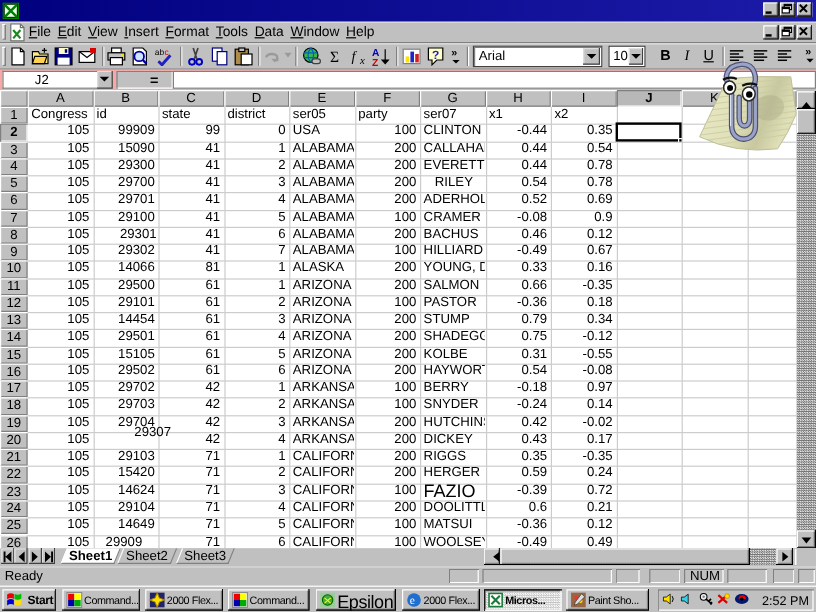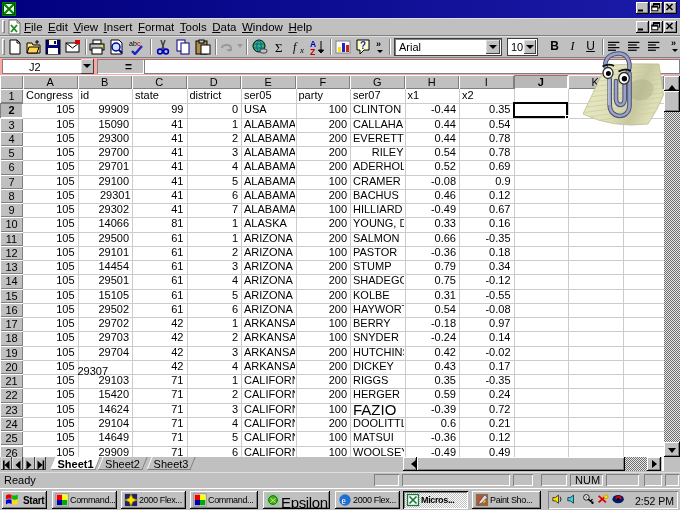--- a/index.html
+++ b/index.html
@@ -356,21 +356,21 @@
     <div class="abs" style="left:295.5px;top:56.78px;width:53.5px;height:13.26px;font-size:11px;line-height:13.26px;text-align:right;padding-right:2px;overflow:hidden;white-space:nowrap">200</div>
     <div class="abs" style="left:350px;top:56.78px;width:53.5px;height:13.26px;font-size:11px;line-height:13.26px;text-align:left;padding-left:3px;overflow:hidden;white-space:nowrap">EVERETT</div>
     <div class="abs" style="left:404.5px;top:56.78px;width:53.5px;height:13.26px;font-size:11px;line-height:13.26px;text-align:right;padding-right:2px;overflow:hidden;white-space:nowrap">0.44</div>
     <div class="abs" style="left:459px;top:56.78px;width:53.5px;height:13.26px;font-size:11px;line-height:13.26px;text-align:right;padding-right:2px;overflow:hidden;white-space:nowrap">0.78</div>
     <div class="abs" style="left:23px;top:71.04px;width:53.5px;height:13.26px;font-size:11px;line-height:13.26px;text-align:right;padding-right:2px;overflow:hidden;white-space:nowrap">105</div>
     <div class="abs" style="left:77.5px;top:71.04px;width:53.5px;height:13.26px;font-size:11px;line-height:13.26px;text-align:right;padding-right:2px;overflow:hidden;white-space:nowrap">29700</div>
     <div class="abs" style="left:132px;top:71.04px;width:53.5px;height:13.26px;font-size:11px;line-height:13.26px;text-align:right;padding-right:2px;overflow:hidden;white-space:nowrap">41</div>
     <div class="abs" style="left:186.5px;top:71.04px;width:53.5px;height:13.26px;font-size:11px;line-height:13.26px;text-align:right;padding-right:2px;overflow:hidden;white-space:nowrap">3</div>
     <div class="abs" style="left:241px;top:71.04px;width:53.5px;height:13.26px;font-size:11px;line-height:13.26px;text-align:left;padding-left:3px;overflow:hidden;white-space:nowrap">ALABAMA</div>
     <div class="abs" style="left:295.5px;top:71.04px;width:53.5px;height:13.26px;font-size:11px;line-height:13.26px;text-align:right;padding-right:2px;overflow:hidden;white-space:nowrap">200</div>
-    <div class="abs" style="left:350px;top:71.04px;width:53.5px;height:13.26px;font-size:11px;line-height:13.26px;text-align:right;padding-left:3px;overflow:hidden;white-space:nowrap">RILEY</div>
+    <div class="abs" style="left:350px;top:71.04px;width:53.5px;height:13.26px;font-size:11px;line-height:13.26px;text-align:center;padding-left:3px;overflow:hidden;white-space:nowrap">RILEY</div>
     <div class="abs" style="left:404.5px;top:71.04px;width:53.5px;height:13.26px;font-size:11px;line-height:13.26px;text-align:right;padding-right:2px;overflow:hidden;white-space:nowrap">0.54</div>
     <div class="abs" style="left:459px;top:71.04px;width:53.5px;height:13.26px;font-size:11px;line-height:13.26px;text-align:right;padding-right:2px;overflow:hidden;white-space:nowrap">0.78</div>
     <div class="abs" style="left:23px;top:85.3px;width:53.5px;height:13.26px;font-size:11px;line-height:13.26px;text-align:right;padding-right:2px;overflow:hidden;white-space:nowrap">105</div>
     <div class="abs" style="left:77.5px;top:85.3px;width:53.5px;height:13.26px;font-size:11px;line-height:13.26px;text-align:right;padding-right:2px;overflow:hidden;white-space:nowrap">29701</div>
     <div class="abs" style="left:132px;top:85.3px;width:53.5px;height:13.26px;font-size:11px;line-height:13.26px;text-align:right;padding-right:2px;overflow:hidden;white-space:nowrap">41</div>
     <div class="abs" style="left:186.5px;top:85.3px;width:53.5px;height:13.26px;font-size:11px;line-height:13.26px;text-align:right;padding-right:2px;overflow:hidden;white-space:nowrap">4</div>
     <div class="abs" style="left:241px;top:85.3px;width:53.5px;height:13.26px;font-size:11px;line-height:13.26px;text-align:left;padding-left:3px;overflow:hidden;white-space:nowrap">ALABAMA</div>
     <div class="abs" style="left:295.5px;top:85.3px;width:53.5px;height:13.26px;font-size:11px;line-height:13.26px;text-align:right;padding-right:2px;overflow:hidden;white-space:nowrap">200</div>
     <div class="abs" style="left:350px;top:85.3px;width:53.5px;height:13.26px;font-size:11px;line-height:13.26px;text-align:left;padding-left:3px;overflow:hidden;white-space:nowrap">ADERHOLT</div>
     <div class="abs" style="left:404.5px;top:85.3px;width:53.5px;height:13.26px;font-size:11px;line-height:13.26px;text-align:right;padding-right:2px;overflow:hidden;white-space:nowrap">0.52</div>
@@ -486,21 +486,21 @@
     <div class="abs" style="left:23px;top:270.68px;width:53.5px;height:13.26px;font-size:11px;line-height:13.26px;text-align:right;padding-right:2px;overflow:hidden;white-space:nowrap">105</div>
     <div class="abs" style="left:77.5px;top:270.68px;width:53.5px;height:13.26px;font-size:11px;line-height:13.26px;text-align:right;padding-right:2px;overflow:hidden;white-space:nowrap">29704</div>
     <div class="abs" style="left:132px;top:270.68px;width:53.5px;height:13.26px;font-size:11px;line-height:13.26px;text-align:right;padding-right:2px;overflow:hidden;white-space:nowrap">42</div>
     <div class="abs" style="left:186.5px;top:270.68px;width:53.5px;height:13.26px;font-size:11px;line-height:13.26px;text-align:right;padding-right:2px;overflow:hidden;white-space:nowrap">3</div>
     <div class="abs" style="left:241px;top:270.68px;width:53.5px;height:13.26px;font-size:11px;line-height:13.26px;text-align:left;padding-left:3px;overflow:hidden;white-space:nowrap">ARKANSAS</div>
     <div class="abs" style="left:295.5px;top:270.68px;width:53.5px;height:13.26px;font-size:11px;line-height:13.26px;text-align:right;padding-right:2px;overflow:hidden;white-space:nowrap">200</div>
     <div class="abs" style="left:350px;top:270.68px;width:53.5px;height:13.26px;font-size:11px;line-height:13.26px;text-align:left;padding-left:3px;overflow:hidden;white-space:nowrap">HUTCHINSON</div>
     <div class="abs" style="left:404.5px;top:270.68px;width:53.5px;height:13.26px;font-size:11px;line-height:13.26px;text-align:right;padding-right:2px;overflow:hidden;white-space:nowrap">0.42</div>
     <div class="abs" style="left:459px;top:270.68px;width:53.5px;height:13.26px;font-size:11px;line-height:13.26px;text-align:right;padding-right:2px;overflow:hidden;white-space:nowrap">-0.02</div>
     <div class="abs" style="left:23px;top:284.94px;width:53.5px;height:13.26px;font-size:11px;line-height:13.26px;text-align:right;padding-right:2px;overflow:hidden;white-space:nowrap">105</div>
-    <div class="abs" style="left:77.5px;top:290px;width:67px;height:13.26px;font-size:11px;line-height:13.26px;text-align:left;padding-right:2px;overflow:hidden;white-space:nowrap">29307</div>
+    <div class="abs" style="left:77.5px;top:279px;width:67px;height:13.26px;font-size:11px;line-height:13.26px;text-align:right;padding-right:2px;overflow:hidden;white-space:nowrap">29307</div>
     <div class="abs" style="left:132px;top:284.94px;width:53.5px;height:13.26px;font-size:11px;line-height:13.26px;text-align:right;padding-right:2px;overflow:hidden;white-space:nowrap">42</div>
     <div class="abs" style="left:186.5px;top:284.94px;width:53.5px;height:13.26px;font-size:11px;line-height:13.26px;text-align:right;padding-right:2px;overflow:hidden;white-space:nowrap">4</div>
     <div class="abs" style="left:241px;top:284.94px;width:53.5px;height:13.26px;font-size:11px;line-height:13.26px;text-align:left;padding-left:3px;overflow:hidden;white-space:nowrap">ARKANSAS</div>
     <div class="abs" style="left:295.5px;top:284.94px;width:53.5px;height:13.26px;font-size:11px;line-height:13.26px;text-align:right;padding-right:2px;overflow:hidden;white-space:nowrap">200</div>
     <div class="abs" style="left:350px;top:284.94px;width:53.5px;height:13.26px;font-size:11px;line-height:13.26px;text-align:left;padding-left:3px;overflow:hidden;white-space:nowrap">DICKEY</div>
     <div class="abs" style="left:404.5px;top:284.94px;width:53.5px;height:13.26px;font-size:11px;line-height:13.26px;text-align:right;padding-right:2px;overflow:hidden;white-space:nowrap">0.43</div>
     <div class="abs" style="left:459px;top:284.94px;width:53.5px;height:13.26px;font-size:11px;line-height:13.26px;text-align:right;padding-right:2px;overflow:hidden;white-space:nowrap">0.17</div>
     <div class="abs" style="left:23px;top:299.2px;width:53.5px;height:13.26px;font-size:11px;line-height:13.26px;text-align:right;padding-right:2px;overflow:hidden;white-space:nowrap">105</div>
     <div class="abs" style="left:77.5px;top:299.2px;width:53.5px;height:13.26px;font-size:11px;line-height:13.26px;text-align:right;padding-right:2px;overflow:hidden;white-space:nowrap">29103</div>
     <div class="abs" style="left:132px;top:299.2px;width:53.5px;height:13.26px;font-size:11px;line-height:13.26px;text-align:right;padding-right:2px;overflow:hidden;white-space:nowrap">71</div>
@@ -540,21 +540,21 @@
     <div class="abs" style="left:23px;top:356.24px;width:53.5px;height:13.26px;font-size:11px;line-height:13.26px;text-align:right;padding-right:2px;overflow:hidden;white-space:nowrap">105</div>
     <div class="abs" style="left:77.5px;top:356.24px;width:53.5px;height:13.26px;font-size:11px;line-height:13.26px;text-align:right;padding-right:2px;overflow:hidden;white-space:nowrap">14649</div>
     <div class="abs" style="left:132px;top:356.24px;width:53.5px;height:13.26px;font-size:11px;line-height:13.26px;text-align:right;padding-right:2px;overflow:hidden;white-space:nowrap">71</div>
     <div class="abs" style="left:186.5px;top:356.24px;width:53.5px;height:13.26px;font-size:11px;line-height:13.26px;text-align:right;padding-right:2px;overflow:hidden;white-space:nowrap">5</div>
     <div class="abs" style="left:241px;top:356.24px;width:53.5px;height:13.26px;font-size:11px;line-height:13.26px;text-align:left;padding-left:3px;overflow:hidden;white-space:nowrap">CALIFORNIA</div>
     <div class="abs" style="left:295.5px;top:356.24px;width:53.5px;height:13.26px;font-size:11px;line-height:13.26px;text-align:right;padding-right:2px;overflow:hidden;white-space:nowrap">100</div>
     <div class="abs" style="left:350px;top:356.24px;width:53.5px;height:13.26px;font-size:11px;line-height:13.26px;text-align:left;padding-left:3px;overflow:hidden;white-space:nowrap">MATSUI</div>
     <div class="abs" style="left:404.5px;top:356.24px;width:53.5px;height:13.26px;font-size:11px;line-height:13.26px;text-align:right;padding-right:2px;overflow:hidden;white-space:nowrap">-0.36</div>
     <div class="abs" style="left:459px;top:356.24px;width:53.5px;height:13.26px;font-size:11px;line-height:13.26px;text-align:right;padding-right:2px;overflow:hidden;white-space:nowrap">0.12</div>
     <div class="abs" style="left:23px;top:370.5px;width:53.5px;height:13.26px;font-size:11px;line-height:13.26px;text-align:right;padding-right:2px;overflow:hidden;white-space:nowrap">105</div>
-    <div class="abs" style="left:77.5px;top:370.5px;width:53.5px;height:13.26px;font-size:11px;line-height:13.26px;text-align:right;padding-right:2px;overflow:hidden;white-space:nowrap">29909</div>
+    <div class="abs" style="left:77.5px;top:370.5px;width:53.5px;height:13.26px;font-size:11px;line-height:13.26px;text-align:center;padding-right:2px;overflow:hidden;white-space:nowrap">29909</div>
     <div class="abs" style="left:132px;top:370.5px;width:53.5px;height:13.26px;font-size:11px;line-height:13.26px;text-align:right;padding-right:2px;overflow:hidden;white-space:nowrap">71</div>
     <div class="abs" style="left:186.5px;top:370.5px;width:53.5px;height:13.26px;font-size:11px;line-height:13.26px;text-align:right;padding-right:2px;overflow:hidden;white-space:nowrap">6</div>
     <div class="abs" style="left:241px;top:370.5px;width:53.5px;height:13.26px;font-size:11px;line-height:13.26px;text-align:left;padding-left:3px;overflow:hidden;white-space:nowrap">CALIFORNIA</div>
     <div class="abs" style="left:295.5px;top:370.5px;width:53.5px;height:13.26px;font-size:11px;line-height:13.26px;text-align:right;padding-right:2px;overflow:hidden;white-space:nowrap">100</div>
     <div class="abs" style="left:350px;top:370.5px;width:53.5px;height:13.26px;font-size:11px;line-height:13.26px;text-align:left;padding-left:3px;overflow:hidden;white-space:nowrap">WOOLSEY</div>
     <div class="abs" style="left:404.5px;top:370.5px;width:53.5px;height:13.26px;font-size:11px;line-height:13.26px;text-align:right;padding-right:2px;overflow:hidden;white-space:nowrap">-0.49</div>
     <div class="abs" style="left:459px;top:370.5px;width:53.5px;height:13.26px;font-size:11px;line-height:13.26px;text-align:right;padding-right:2px;overflow:hidden;white-space:nowrap">0.49</div>
 <div class="abs" style="left:512.5px;top:27.26px;width:55.5px;height:15.26px;border:2px solid #000"></div>
 <div class="abs" style="left:565px;top:39.52px;width:4px;height:4px;background:#000;border:1px solid #fff"></div>
 </div>

